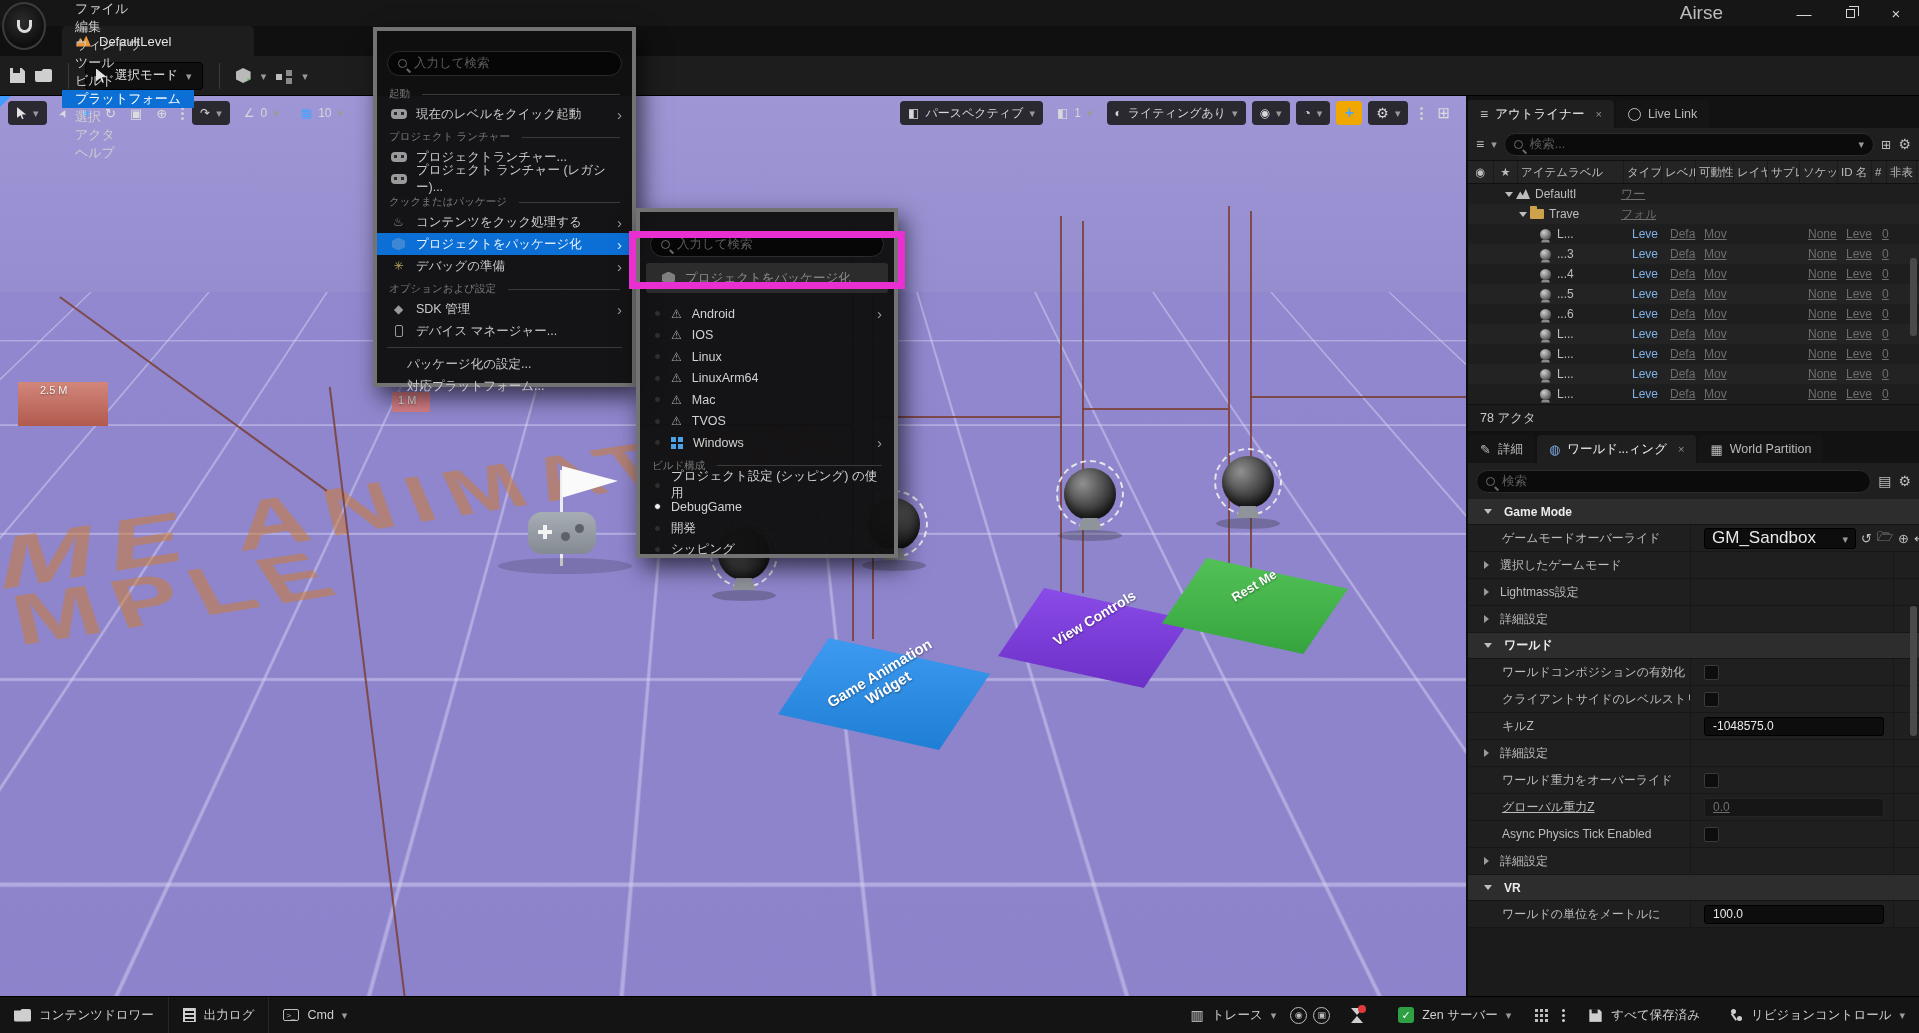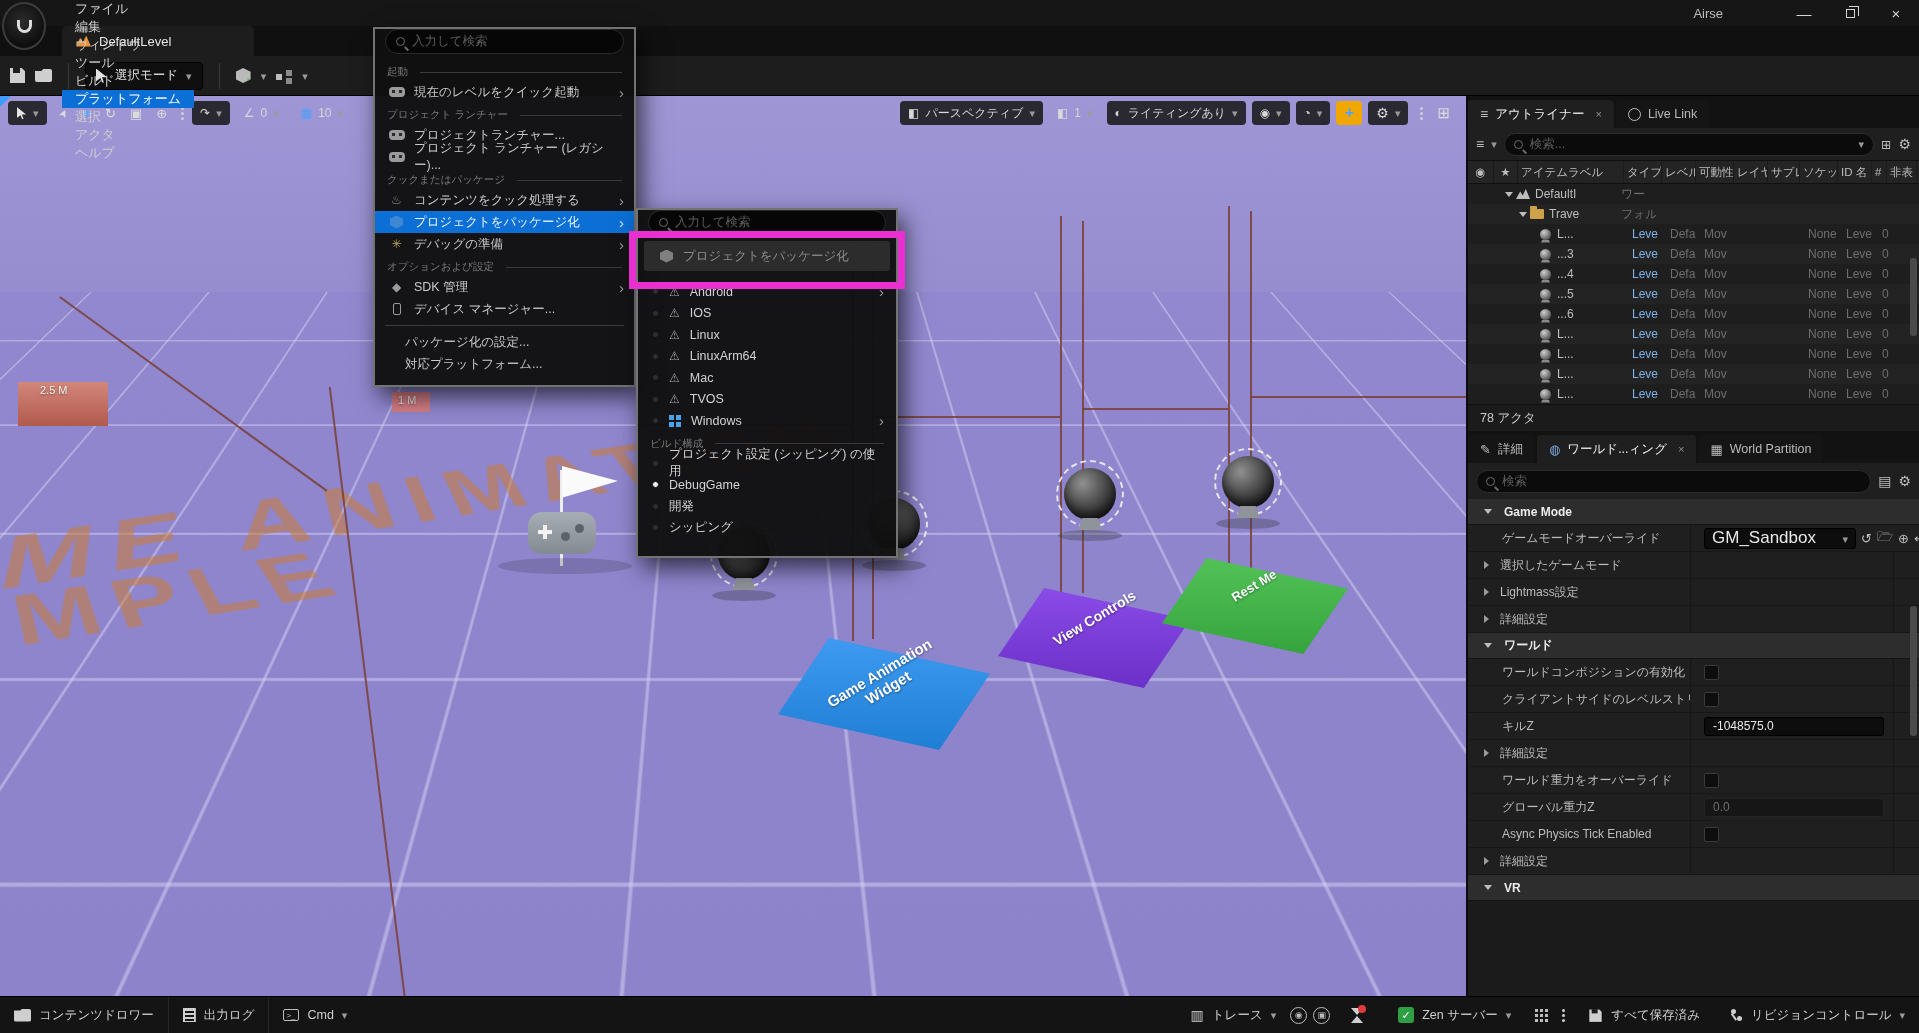--- a/index.html
+++ b/index.html
@@ -7,21 +7,21 @@
   body { font-family:"Liberation Sans","DejaVu Sans",sans-serif; font-size:12.5px; color:#c9c9c9; -webkit-font-smoothing:antialiased; }
   #app { position:relative; width:1919px; height:1033px; background:#151515; overflow:hidden; }
   .row { display:flex; align-items:center; }
 
   
   #menubar { position:absolute; left:0; top:0; width:1919px; height:26px; background:#161616; display:flex; align-items:center; z-index:40; }
   #menubar .menus { display:flex; margin-left:62px; height:100%;flex-direction:column; }
   .menu-top-item { padding:0 13px; display:flex; align-items:center; height:100%; color:#cfcfcf; font-size:13px; cursor:default; }
   .menu-top-item.active { background:#0b6fd6; color:#fff; }
   #titlebar-right { margin-left:auto; display:flex; align-items:center; height:100%; }
-  #app-title { color:#bdbdbd; font-size:13px; margin-right:58px; }
+  #app-title { color:#bdbdbd; font-size:19px; margin-right:58px; }
   .winbtn { width:46px; height:26px; display:flex; align-items:center; justify-content:center; color:#d5d5d5; font-size:15px; }
   .ic-restore { width:9px; height:9px; border:1.3px solid #d5d5d5; position:relative; }
   .ic-restore::before { content:""; position:absolute; left:2px; top:-4px; width:9px; height:9px; border:1.3px solid #d5d5d5; border-left:none; border-bottom:none; }
   #ue-logo { position:absolute; left:2px; top:2px; width:44px; height:48px; border-radius:50%; background:radial-gradient(circle at 45% 40%, #2c2c2c, #0c0c0c 75%); border:2px solid #3c3c3c; z-index:60; display:flex; align-items:center; justify-content:center; }
   .logo-u { width:15px; height:13px; border:3px solid #dcdcdc; border-top:none; border-radius:0 0 9px 9px; }
 
   
   #tabrow { position:absolute; left:0; top:26px; width:1919px; height:30px; background:#101010; z-index:30; }
   #level-tab { position:absolute; left:62px; top:0; width:192px; height:30px; background:#1d1d1d; border-radius:5px 5px 0 0; display:flex; align-items:center; gap:8px; padding-left:14px; color:#e6e6e6; font-size:13px; }
   .ic-mountain { width:15px; height:11px; background:#e8963c; clip-path:polygon(0 100%,28% 20%,46% 62%,68% 0,100% 100%); }
@@ -95,21 +95,21 @@
   .g-grid::before { content:"▦"; color:#4aa3ff; }
   .g-cam::before { content:"◧"; }
   .g-lit::before { content:"◐"; }
   .g-eye::before { content:"◉"; }
   .g-dial::before { content:"◔"; }
   .g-gear::before { content:"⚙"; font-size:14px; }
   .g-quad::before { content:"⊞"; font-size:15px; }
   .vdots { width:3px; height:3px; border-radius:50%; background:#cfcfcf; box-shadow:0 5px 0 #cfcfcf, 0 10px 0 #cfcfcf; margin:0 8px 10px 6px; }
 
   
-  .menu-panel { position:absolute; background:rgba(16,16,16,.97); border:2px solid #737373; box-shadow:6px 10px 22px rgba(0,0,0,.65); z-index:50; padding-top:0; }
+  .menu-panel { position:absolute; background:rgba(16,16,16,.97); border:4px solid #737373; box-shadow:6px 10px 22px rgba(0,0,0,.65); z-index:50; padding-top:20px; }
   #platform-menu { left:373px; top:27px; width:263px; height:360px; }
   #package-menu { left:636px; top:208px; width:262px; height:350px; }
   .menu-search { margin:0 10px 6px; height:25px; background:#060606; border:1px solid #2a2a2a; border-radius:13px; display:flex; align-items:center; gap:7px; padding:0 10px; color:#5d5d5d; }
   .ic-mag { width:9px; height:9px; border:1.5px solid #6a6a6a; border-radius:50%; position:relative; flex:none; }
   .ic-mag::after { content:""; position:absolute; left:8px; top:8px; width:5px; height:1.5px; background:#6a6a6a; transform:rotate(45deg); transform-origin:left center; }
   .menu-section { display:flex; align-items:center; gap:12px; padding:5px 12px 2px; color:#7b7b7b; font-size:10.5px; }
   .menu-section .line { flex:1; border-top:1px solid #3a3a3a; }
   .menu-item { height:22px; display:flex; align-items:center; gap:9px; padding:0 10px 0 13px; color:#c9c9c9; }
   .menu-item .mi-icon { width:17px; display:flex; justify-content:center; flex:none; color:#9a9a9a; font-size:12px; }
   .menu-item .mi-arrow { margin-left:auto; }
@@ -174,21 +174,21 @@
   .drow { height:27px; display:flex; align-items:center; background:#1f1f1f; border-bottom:1px solid #171717; font-size:12px; }
   .drow .dlbl { width:222px; padding-left:34px; color:#bdbdbd; overflow:hidden; white-space:nowrap; flex:none; display:flex; align-items:center; }
   .drow .dlbl.exp { padding-left:13px; gap:8px; }
   .drow .dval { flex:1; border-left:1px solid #171717; height:100%; display:flex; align-items:center; padding-left:13px; gap:5px; }
   .drow .dtail { width:26px; border-left:1px solid #171717; height:100%; flex:none; }
   .checkbox { width:15px; height:15px; background:#0d0d0d; border:1px solid #3a3a3a; border-radius:2px; }
   .valbox { height:19px; background:#0d0d0d; border:1px solid #000; border-radius:3px; display:flex; align-items:center; padding:0 8px; color:#e9e9e9; width:180px; }
   .combo { height:21px; background:#0d0d0d; border:1px solid #000; border-radius:3px; display:flex; align-items:center; padding:0 7px; color:#e9e9e9; width:152px; font-size:17px; }
   .combo .g-chev { margin-left:auto; }
   .mini-ic { color:#bdbdbd; font-size:13px; }
-  .dim { color:#6e6e6e; }
+  .dim { color:#6e6e6e;text-decoration:underline; }
   #details-scroll { position:absolute; right:2px; top:510px; width:7px; height:130px; background:#4a4a4a; border-radius:3px; }
 
   
   #bottombar { position:absolute; left:0; top:996px; width:1919px; height:37px; background:#141414; border-top:1px solid #000; display:flex; align-items:center; color:#cfcfcf; z-index:20; }
   .bb-btn { display:flex; align-items:center; gap:8px; padding:0 14px; height:100%; font-size:12.5px; }
   .bb-sep { width:1px; height:100%; background:#262626; }
   #console-input { width:358px; height:24px; background:#0c0c0c; border:1px solid #2a2a2a; border-radius:3px; color:#e6e6e6; font-size:12px; padding:0 9px; font-family:inherit; }
   #console-input::placeholder { color:#5f5f5f; }
   .ic-log { width:13px; height:14px; background:#cfcfcf; clip-path:polygon(0 0,100% 0,100% 100%,0 100%); position:relative; }
   .ic-log::before { content:""; position:absolute; left:2px; top:3px; width:9px; height:1.5px; background:#141414; box-shadow:0 4px 0 #141414, 0 8px 0 #141414; }
@@ -641,20 +641,27 @@
             <span class="tri-right"></span>
             <span>詳細設定</span>
           </div>
         <div class="dval"></div>
           <div class="dtail"></div>
       </div>
       <div class="dsec">
           <span class="tri-down"></span>
           <span>VR</span>
         </div>
+      <div class="drow">
+        <div class="dlbl">ワールドの単位をメートルに</div>
+        <div class="dval">
+            <div class="valbox">100.0</div>
+          </div>
+        <div class="dtail"></div>
+      </div>
     </div>
     <div id="details-scroll"></div>
   </div>
 
   <div id="menubar">
     <div class="menus">
       <div class="menu-top-item">ファイル</div>
       <div class="menu-top-item">編集</div>
       <div class="menu-top-item">ウィンドウ</div>
       <div class="menu-top-item">ツール</div>

